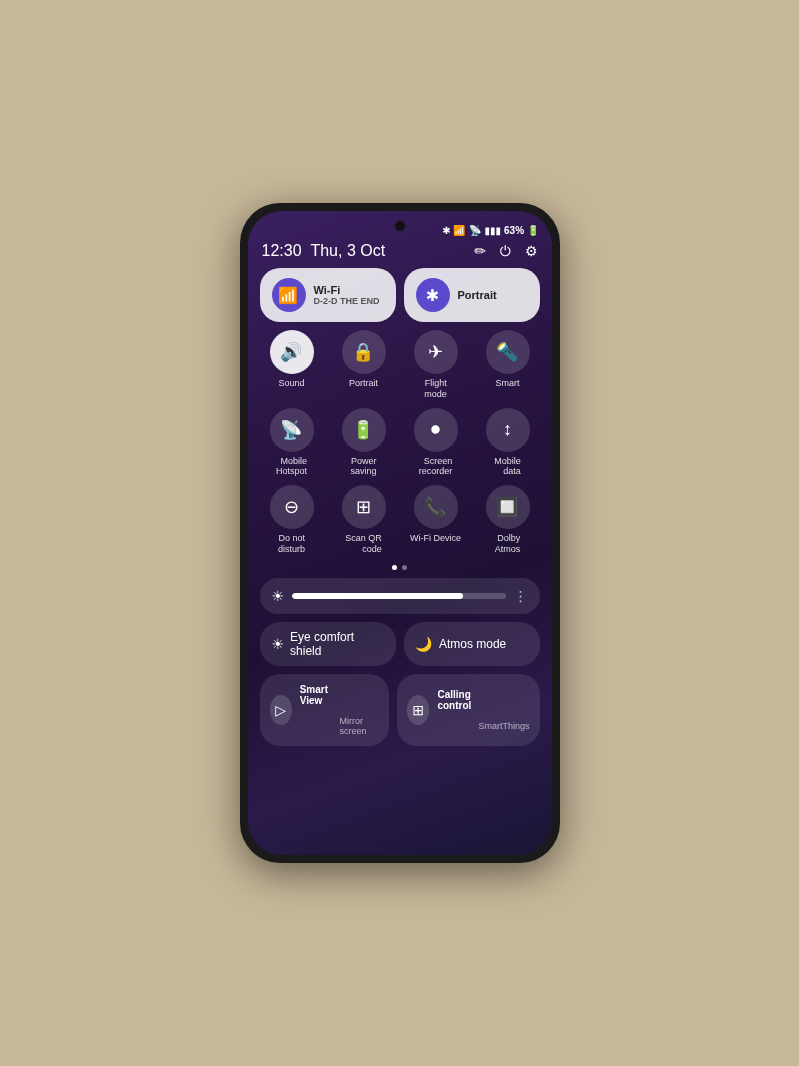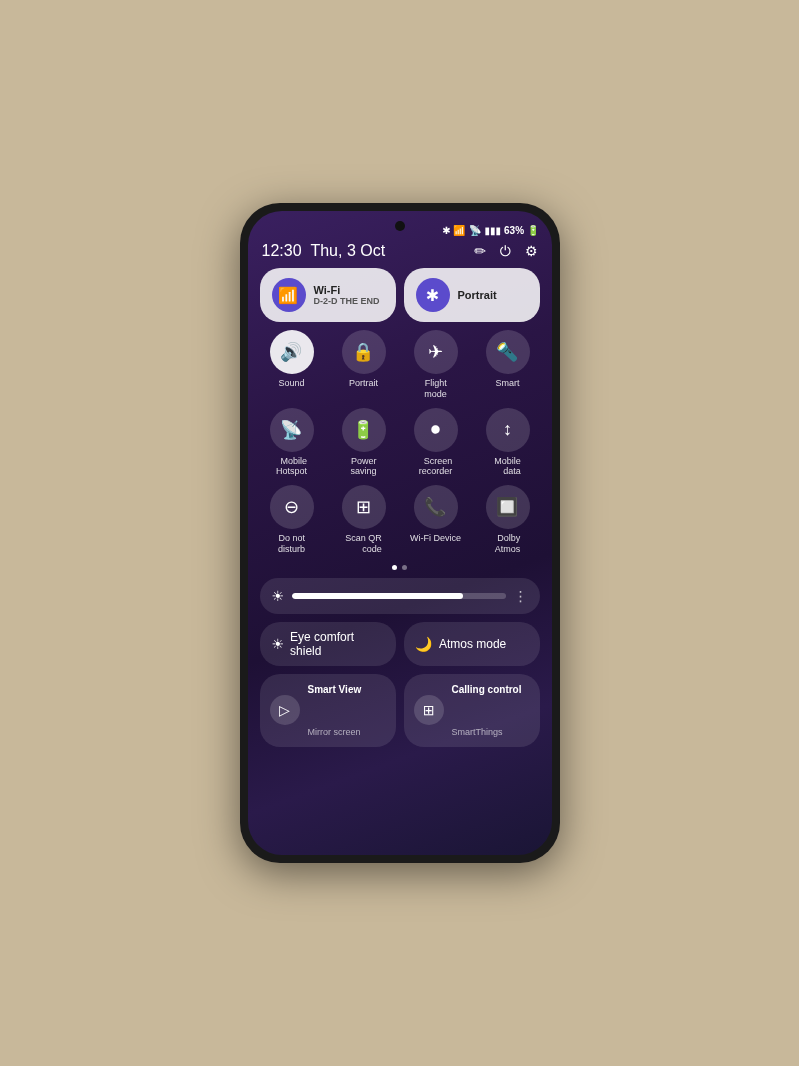--- a/index.html
+++ b/index.html
@@ -323,21 +323,20 @@
       background: rgba(255,255,255,0.15);
       display: flex;
       align-items: center;
       justify-content: center;
       font-size: 14px;
       color: white;
     }
 
     .bottom-action-labels {
       display: flex;
-      flex-direction: column;
     }
 
     .bottom-action-title {
       font-size: 10px;
       font-weight: 700;
       color: white;
     }
 
     .bottom-action-sub {
       font-size: 9px;

